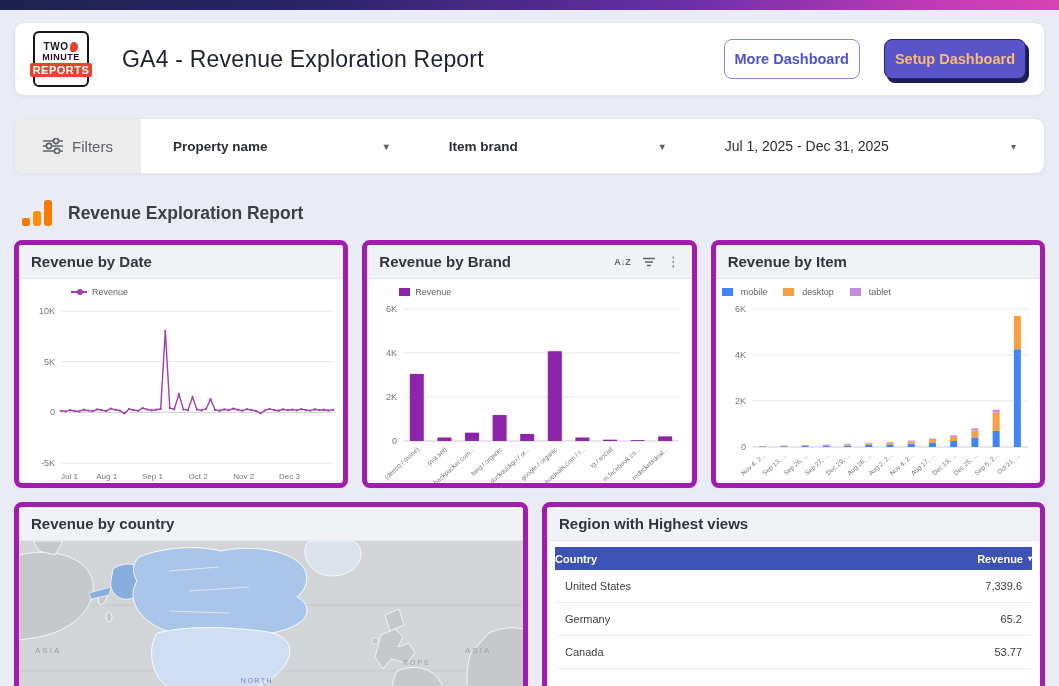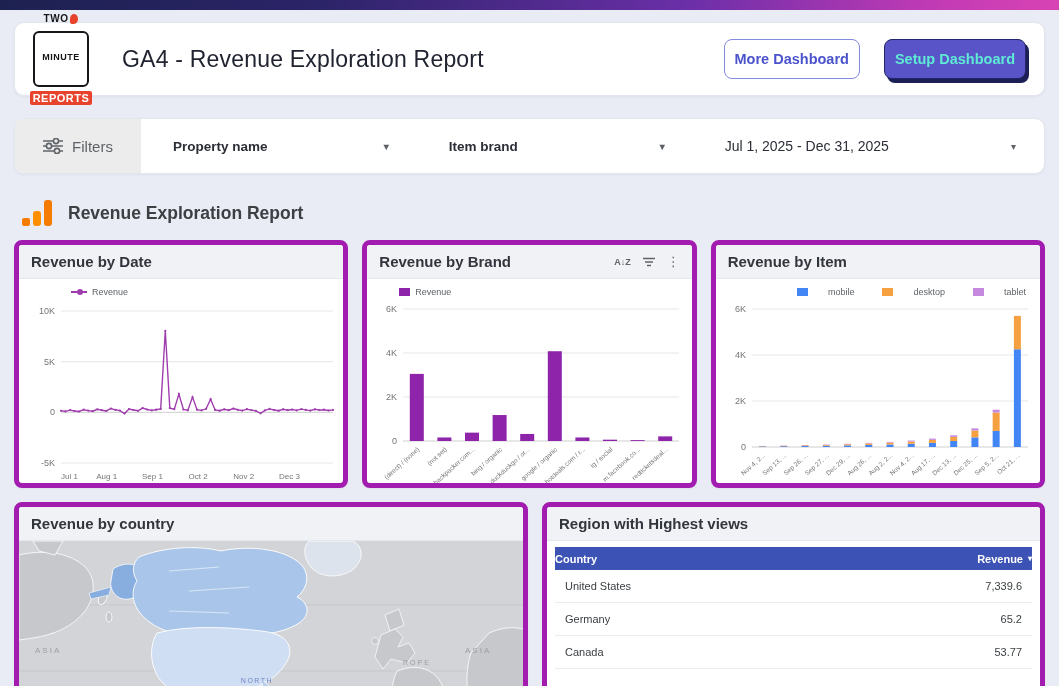--- a/index.html
+++ b/index.html
@@ -1,30 +1,30 @@
 <!DOCTYPE html>
 <html style="--accent-purple: #5a54c9; --link-blue: #4a53cb; --table-header-blue: #3c52b4; --logo-orange: #e8432c; --ga-orange: #f57c00;"><head>
 <meta charset="utf-8">
 <style>
   *{margin:0;padding:0;box-sizing:border-box;}
   html,body{width:1059px;height:686px;overflow:hidden;}
   body{background:#e9ecf4;font-family:"Liberation Sans",sans-serif;}
   .topbar{height:10px;background:linear-gradient(90deg,#1d2150 0%,#2b2468 30%,#6b2fa8 65%,#c13ab5 88%,#d843b4 100%);}
   .wrap{padding:0 14px;}
   .header-card{margin-top:12px;height:74px;background:#fff;border-radius:10px;border:1px solid #e3e6ee;display:flex;align-items:center;padding:0 18px;box-shadow:0 1px 3px rgba(20,30,80,.06);}
-  .logo{width:56px;height:56px;border:2px solid #15161a;border-radius:6px;background:#fff;display:flex;flex-direction:column;align-items:center;justify-content:center;padding:10px 2px;flex:0 0 auto;gap:28px;}
+  .logo{width:56px;height:56px;border:2px solid #15161a;border-radius:6px;background:#fff;display:flex;flex-direction:column;align-items:center;justify-content:center;padding:10px 2px;flex:0 0 auto;}
   .logo-l1{display:flex;align-items:center;gap:2px;font-weight:bold;font-size:10px;color:#15161a;letter-spacing:.5px;}
   .logo-flame{width:8px;height:10px;background:var(--logo-orange,#f4511e);border-radius:50% 50% 50% 2px;}
   .logo-l2{font-weight:bold;font-size:9px;color:#15161a;letter-spacing:.5px;}
   .logo-l3{font-weight:bold;font-size:11px;color:#fff;background:var(--logo-orange,#e53324);padding:1px 3px;border-radius:2px;letter-spacing:.5px;margin-top:1px;text-align:center;}
   .page-title{margin-left:33px;font-size:23px;color:#202330;letter-spacing:.2px;}
   .header-buttons{margin-left:auto;display:flex;gap:24px;align-items:center;}
   .btn{font-family:inherit;font-size:14.5px;font-weight:bold;border-radius:8px;padding:11px 10px;cursor:pointer;}
   .btn-more{background:#fff;color:var(--link-blue,#4a53cb);border:1.5px solid #828cdf;}
-  .btn-setup{background:var(--accent-purple,#5a54c9);color:#5eead4;border:1px solid #23246b;box-shadow:3px 4px 0 #1b1f55;}
+  .btn-setup{background:var(--accent-purple,#5a54c9);color:#fdba74;border:1px solid #23246b;box-shadow:3px 4px 0 #1b1f55;}
   .filters-bar{margin-top:22px;height:56px;background:#fff;border-radius:10px;border:1px solid #e3e6ee;display:flex;align-items:center;overflow:hidden;box-shadow:0 1px 3px rgba(20,30,80,.05);}
   .filters-chip{width:126px;height:100%;background:#ececec;display:flex;align-items:center;justify-content:center;gap:9px;color:#5f6368;font-size:15px;cursor:pointer;flex:0 0 auto;}
   .filter-item{display:flex;align-items:center;justify-content:space-between;cursor:pointer;font-size:13.5px;font-weight:600;color:#2b2e36;padding:0 28px 0 32px;flex:1;}
   .filter-item.date{font-size:14px;font-weight:500;flex:1.35;}
   .caret{font-size:10px;color:#5f6368;margin-left:14px;}
   .section-row{margin-top:24px;display:flex;align-items:center;gap:16px;padding-left:8px;height:30px;}
   .ga-icon{display:flex;align-items:flex-end;gap:3px;height:26px;}
   .ga-dot{width:8px;height:8px;background:var(--ga-orange,#f57c00);border-radius:2px;}
   .ga-mid{width:8px;height:15px;background:#ff8f00;border-radius:3px;}
   .ga-tall{width:8px;height:26px;background:var(--ga-orange,#f57c00);border-radius:3px;}
@@ -33,21 +33,21 @@
   .card{background:#fff;border:5px solid #a21caf;border-radius:8px;box-shadow:0 1px 2px rgba(20,30,80,.05);overflow:hidden;}
   .charts-row .card{height:248px;}
   .card-header{height:34px;background:#f0f2f6;border-bottom:1px solid #e4e7ee;display:flex;align-items:center;justify-content:space-between;padding:0 12px;font-size:15px;font-weight:600;color:#33353d;}
   .card-tools{display:flex;align-items:center;gap:11px;color:#5f6368;font-weight:normal;}
   .tool-az{font-size:9px;font-weight:bold;cursor:pointer;}
   .kebab{font-size:13px;cursor:pointer;}
   .chart-body{padding:4px 6px 0;}
   .legend{display:flex;align-items:center;gap:5px;font-size:9px;color:#5f6368;padding:3px 0 2px;height:16px;}
   .legend.left{padding-left:46px;}
   .legend.left2{padding-left:26px;}
-  .legend.center{justify-content:flex-end;gap:20px;}
+  .legend.center{justify-content:flex-start;gap:8px;}
   .legend .lab{margin-right:8px;}
   .sw{width:11px;height:8px;display:inline-block;}
   .line-sw{width:16px;height:2px;display:inline-block;position:relative;}
   .line-sw::after{content:"";position:absolute;left:6px;top:-2px;width:6px;height:6px;border-radius:50%;background:inherit;}
   svg text{font-family:"Liberation Sans",sans-serif;}
   .bottom-row{margin-top:14px;display:flex;gap:14px;}
   .map-card{width:514px;flex:0 0 auto;height:220px;}
   .table-card{flex:1;height:220px;}
   .table-body{padding:6px 8px;}
   .thead{height:23px;background:var(--table-header-blue,#3c52b4);color:#fff;display:flex;justify-content:space-between;align-items:center;padding:0 0;font-size:11px;font-weight:bold;}

